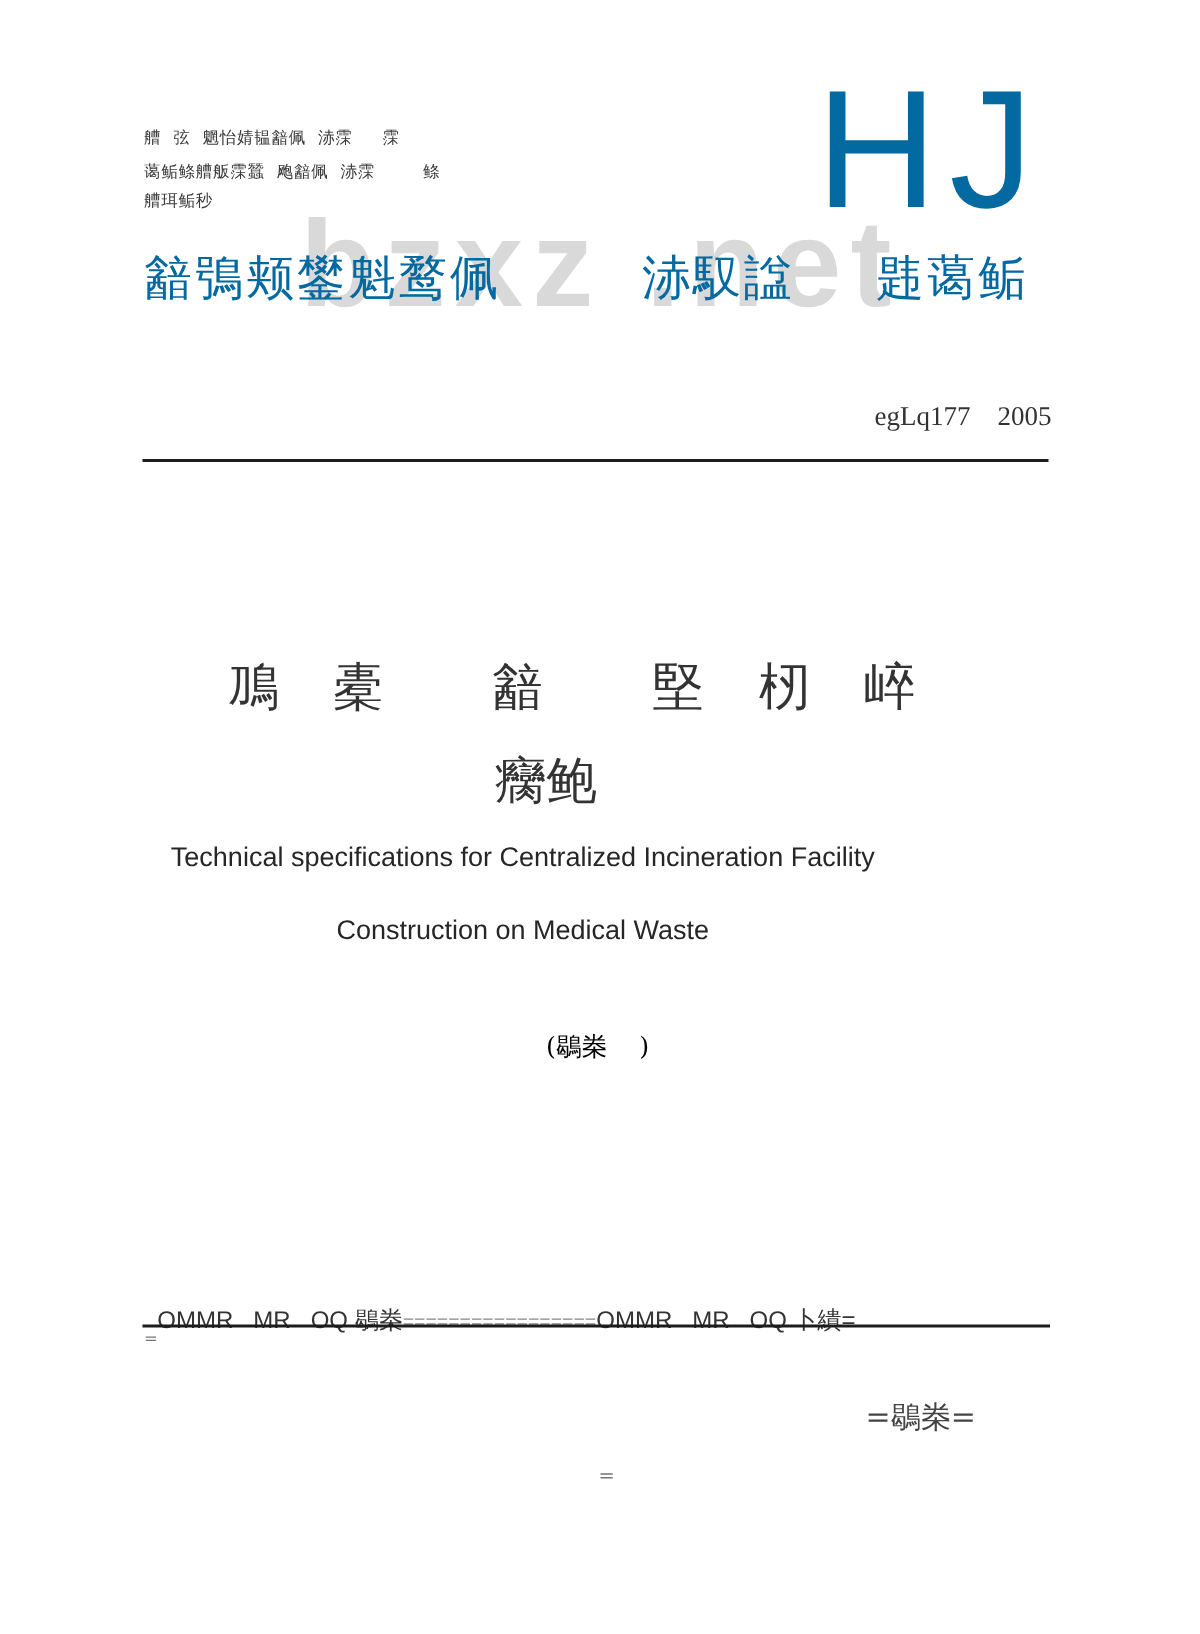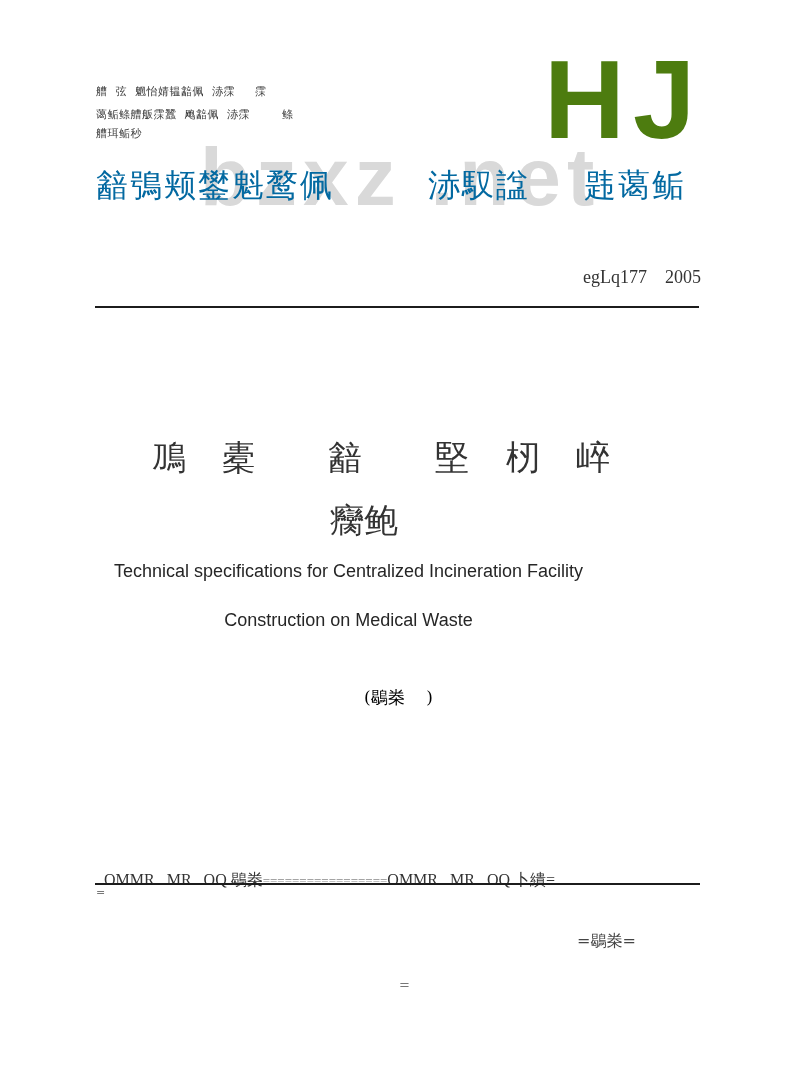--- a/index.html
+++ b/index.html
@@ -9,22 +9,22 @@
       color: #1a1a1a;
     }
     .abs { position: absolute; white-space: pre; }
 
     
     .meta-line { font-size: 11px; color: #3a3a3a; letter-spacing: 0.5px; }
 
     
     .logo-hj {
       font-family: "Liberation Sans", "DejaVu Sans", sans-serif;
-      font-weight: bold; font-size: 112px; line-height: 1;
-      color: #4d7c0f; letter-spacing: 8px;
+      font-weight: normal; font-size: 112px; line-height: 1;
+      color: #0369a1; letter-spacing: 8px;
     }
 
     
     .watermark {
       font-family: "Liberation Sans", "DejaVu Sans", sans-serif;
       font-weight: bold; font-size: 82px; line-height: 1;
       color: #d9d9d9; letter-spacing: 6px; text-align: right;
     }
 
     .std-title { font-size: 32px; color: #0369a1; letter-spacing: 2px; }
@@ -36,27 +36,27 @@
     .cn-title { font-size: 34px; color: #333; }
 
     .en-title {
       font-family: "Liberation Sans", "DejaVu Sans", sans-serif;
       font-size: 18px; color: #262626; text-align: center; width: 697px; left: 0;
     }
 
     .note { font-size: 17px; color: #000000; }
 
     .dates {
-      font-family: Liberation Serif, serif;
+      font-family: Liberation Sans, sans-serif;
       font-size: 16px; color: #333;
     }
     .dates .eq { color: #8a8a8a; font-size: 13px; }
 
     .tiny-eq { font-size: 11px; color: #777; }
-    .issuer { font-size: 16px; color: #444; }
+    .issuer { font-size: 20px; color: #444; }
   </style>
 </head>
 <body>
 
 <div class="abs meta-line" style="left:96px; top:84px;">艚  弦  魍怡婧韫韽佩  浾霂     霂</div>
 <div class="abs meta-line" style="left:96px; top:107px;text-align:center;">蔼鲘鲦艚舨霂蠶  飑韽佩  浾霂        鲦</div>
 <div class="abs meta-line" style="left:96px; top:126px;">艚珥鲘秒</div>
 
 <div class="abs logo-hj" style="left:544px; top:44px;">HJ</div>
 

